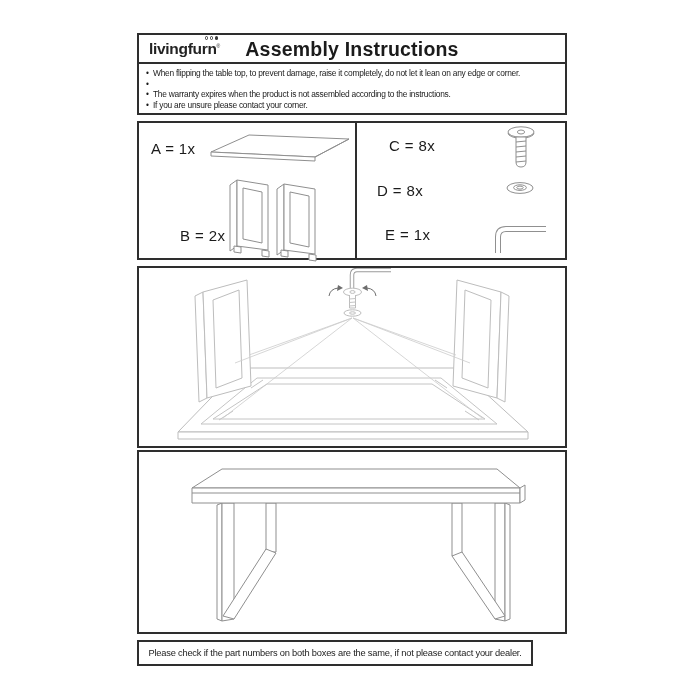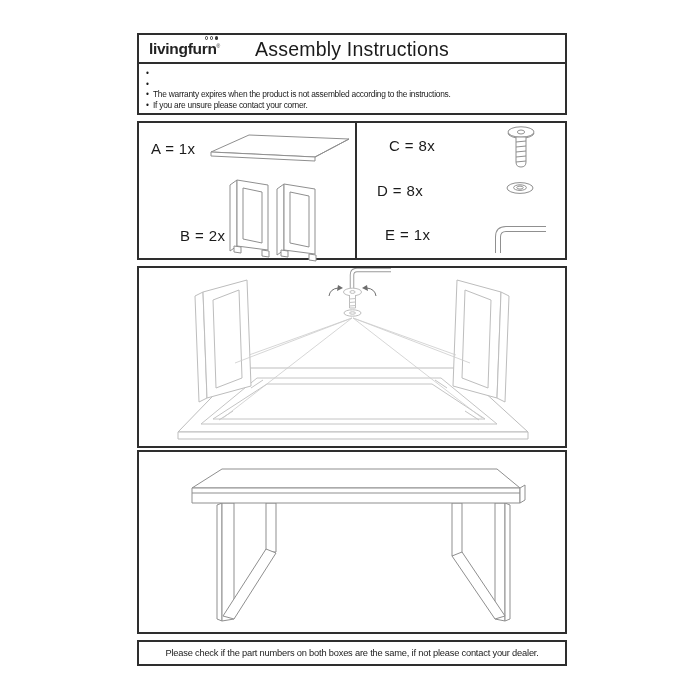--- a/index.html
+++ b/index.html
@@ -11,42 +11,42 @@
   .head-box{left:137px;top:33px;width:430px;height:82px;}
   .header-row{position:relative;height:27px;border-bottom:2px solid #2e2e2e;}
   .logo{position:absolute;left:10px;top:5px;font-size:15.5px;font-weight:700;
         letter-spacing:-0.3px;color:#232323;}
   .logo-dots{position:absolute;top:-4px;right:2px;display:flex;gap:1.5px;}
   .logo-dots i{display:block;width:3.5px;height:3.5px;border-radius:50%;box-sizing:border-box;}
   .dot-ring{border:1px solid #3a3a3a;background:#fff;}
   .dot-fill{background:#3a3a3a;}
   .logo-mark{font-size:5px;vertical-align:super;font-weight:400;}
   .doc-title{position:absolute;left:50%;top:3px;transform:translateX(-50%);
-             font-size:19.5px;font-weight:400;letter-spacing:0.2px;white-space:nowrap;}
+             font-size:19.5px;font-weight:700;letter-spacing:0.2px;white-space:nowrap;}
   .warnings{padding:4px 6px 0 7px;}
   .warn-row{display:flex;align-items:flex-start;font-size:8.4px;line-height:10.6px;
             letter-spacing:-0.25px;white-space:nowrap;}
   .warn-row .bullet{width:7px;flex:0 0 7px;font-size:8.4px;}
 
   
   .parts-box{left:137px;top:121px;width:430px;height:139px;}
   .parts-left{position:absolute;left:0;top:0;bottom:0;width:216px;border-right:2px solid #2e2e2e;}
   .parts-right{position:absolute;left:218px;top:0;bottom:0;right:0;}
   .part-label{position:absolute;font-size:15px;letter-spacing:0.4px;white-space:nowrap;}
   .pl-a{left:12px;top:17px;}
   .pl-b{left:12px;top:104px;margin-left:29px;}
   .pl-c{left:32px;top:14px;}
   .pl-d{left:20px;top:59px;}
   .pl-e{left:28px;top:103px;}
   .part-art{position:absolute;}
 
   
   .diagram-box{left:137px;top:266px;width:430px;height:182px;}
   .table-box{left:137px;top:450px;width:430px;height:184px;}
-  .footer-box{left:137px;top:640px;width:430px;height:26px;display:flex;
+  .footer-box{left:137px;top:640px;width:396px;height:26px;display:flex;
               align-items:center;justify-content:center;}
   .footer-text{font-size:9.3px;letter-spacing:-0.2px;white-space:nowrap;}
 
   svg{display:block;}
   .ln{stroke:#8f8f8f;fill:#ffffff;stroke-width:1;stroke-linejoin:round;}
   .ln-open{stroke:#8f8f8f;fill:none;stroke-width:1;}
   .lt{stroke:#bdbdbd;fill:#ffffff;stroke-width:1;stroke-linejoin:round;}
   .lt-open{stroke:#c4c4c4;fill:none;stroke-width:1;}
   .leader{stroke:#cccccc;stroke-width:0.8;}
   .dk{stroke:#6e6e6e;fill:none;stroke-width:1;}
@@ -64,20 +64,21 @@
           <i class="dot-ring"></i>
             <i class="dot-ring"></i>
             <i class="dot-fill"></i>
         </span><span>livingfurn</span><span class="logo-mark">®</span>
       </div>
       <div class="doc-title">Assembly Instructions</div>
     </div>
     <div class="warnings">
       <div class="warn-row">
           <span class="bullet">•</span>
+          <span>When flipping the table top, to prevent damage, raise it completely, do not let it lean on any edge or corner.</span>
         </div>
       <div class="warn-row">
           <span class="bullet">•</span>
         </div>
       <div class="warn-row">
           <span class="bullet">•</span>
           <span>The warranty expires when the product is not assembled according to the instructions.</span>
         </div>
       <div class="warn-row">
           <span class="bullet">•</span>

